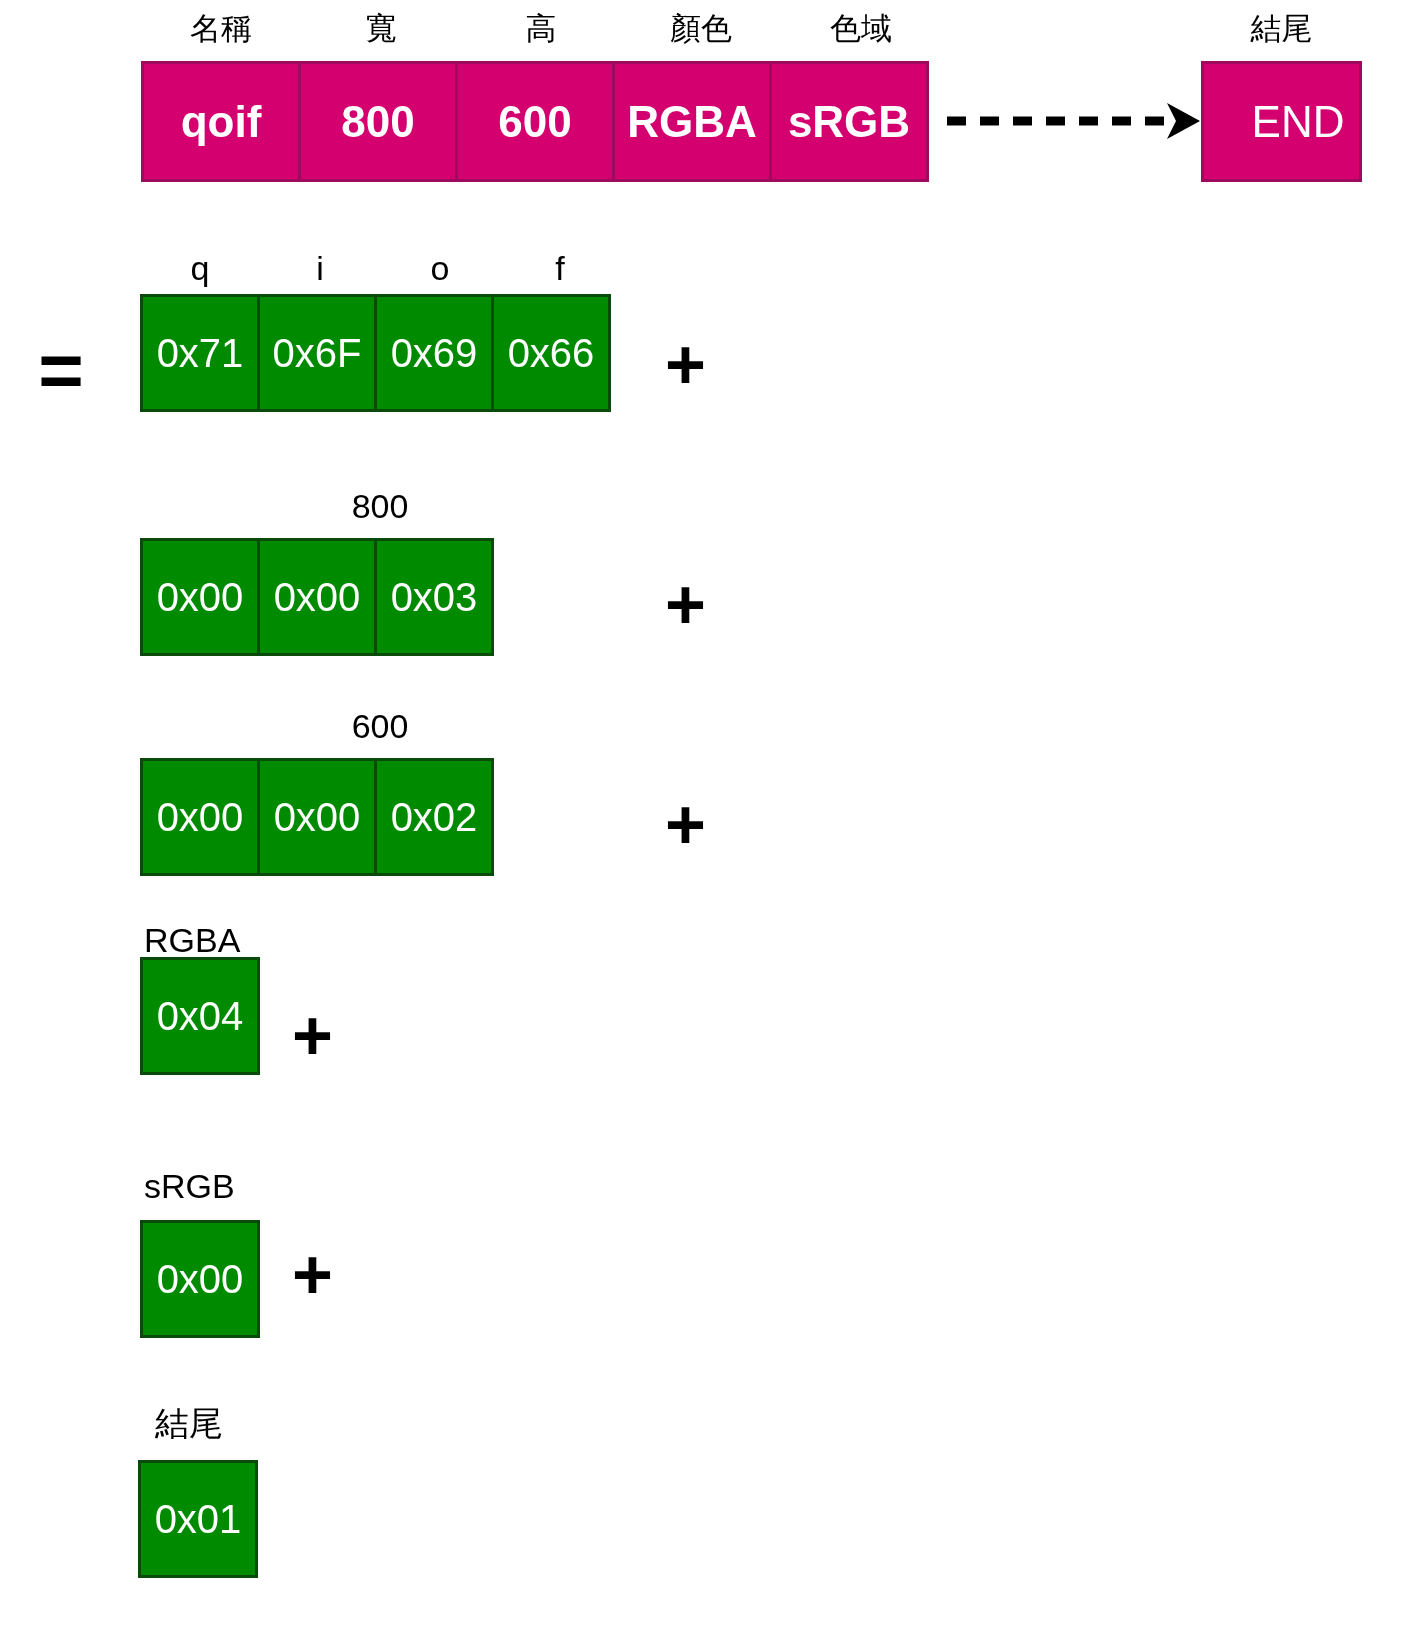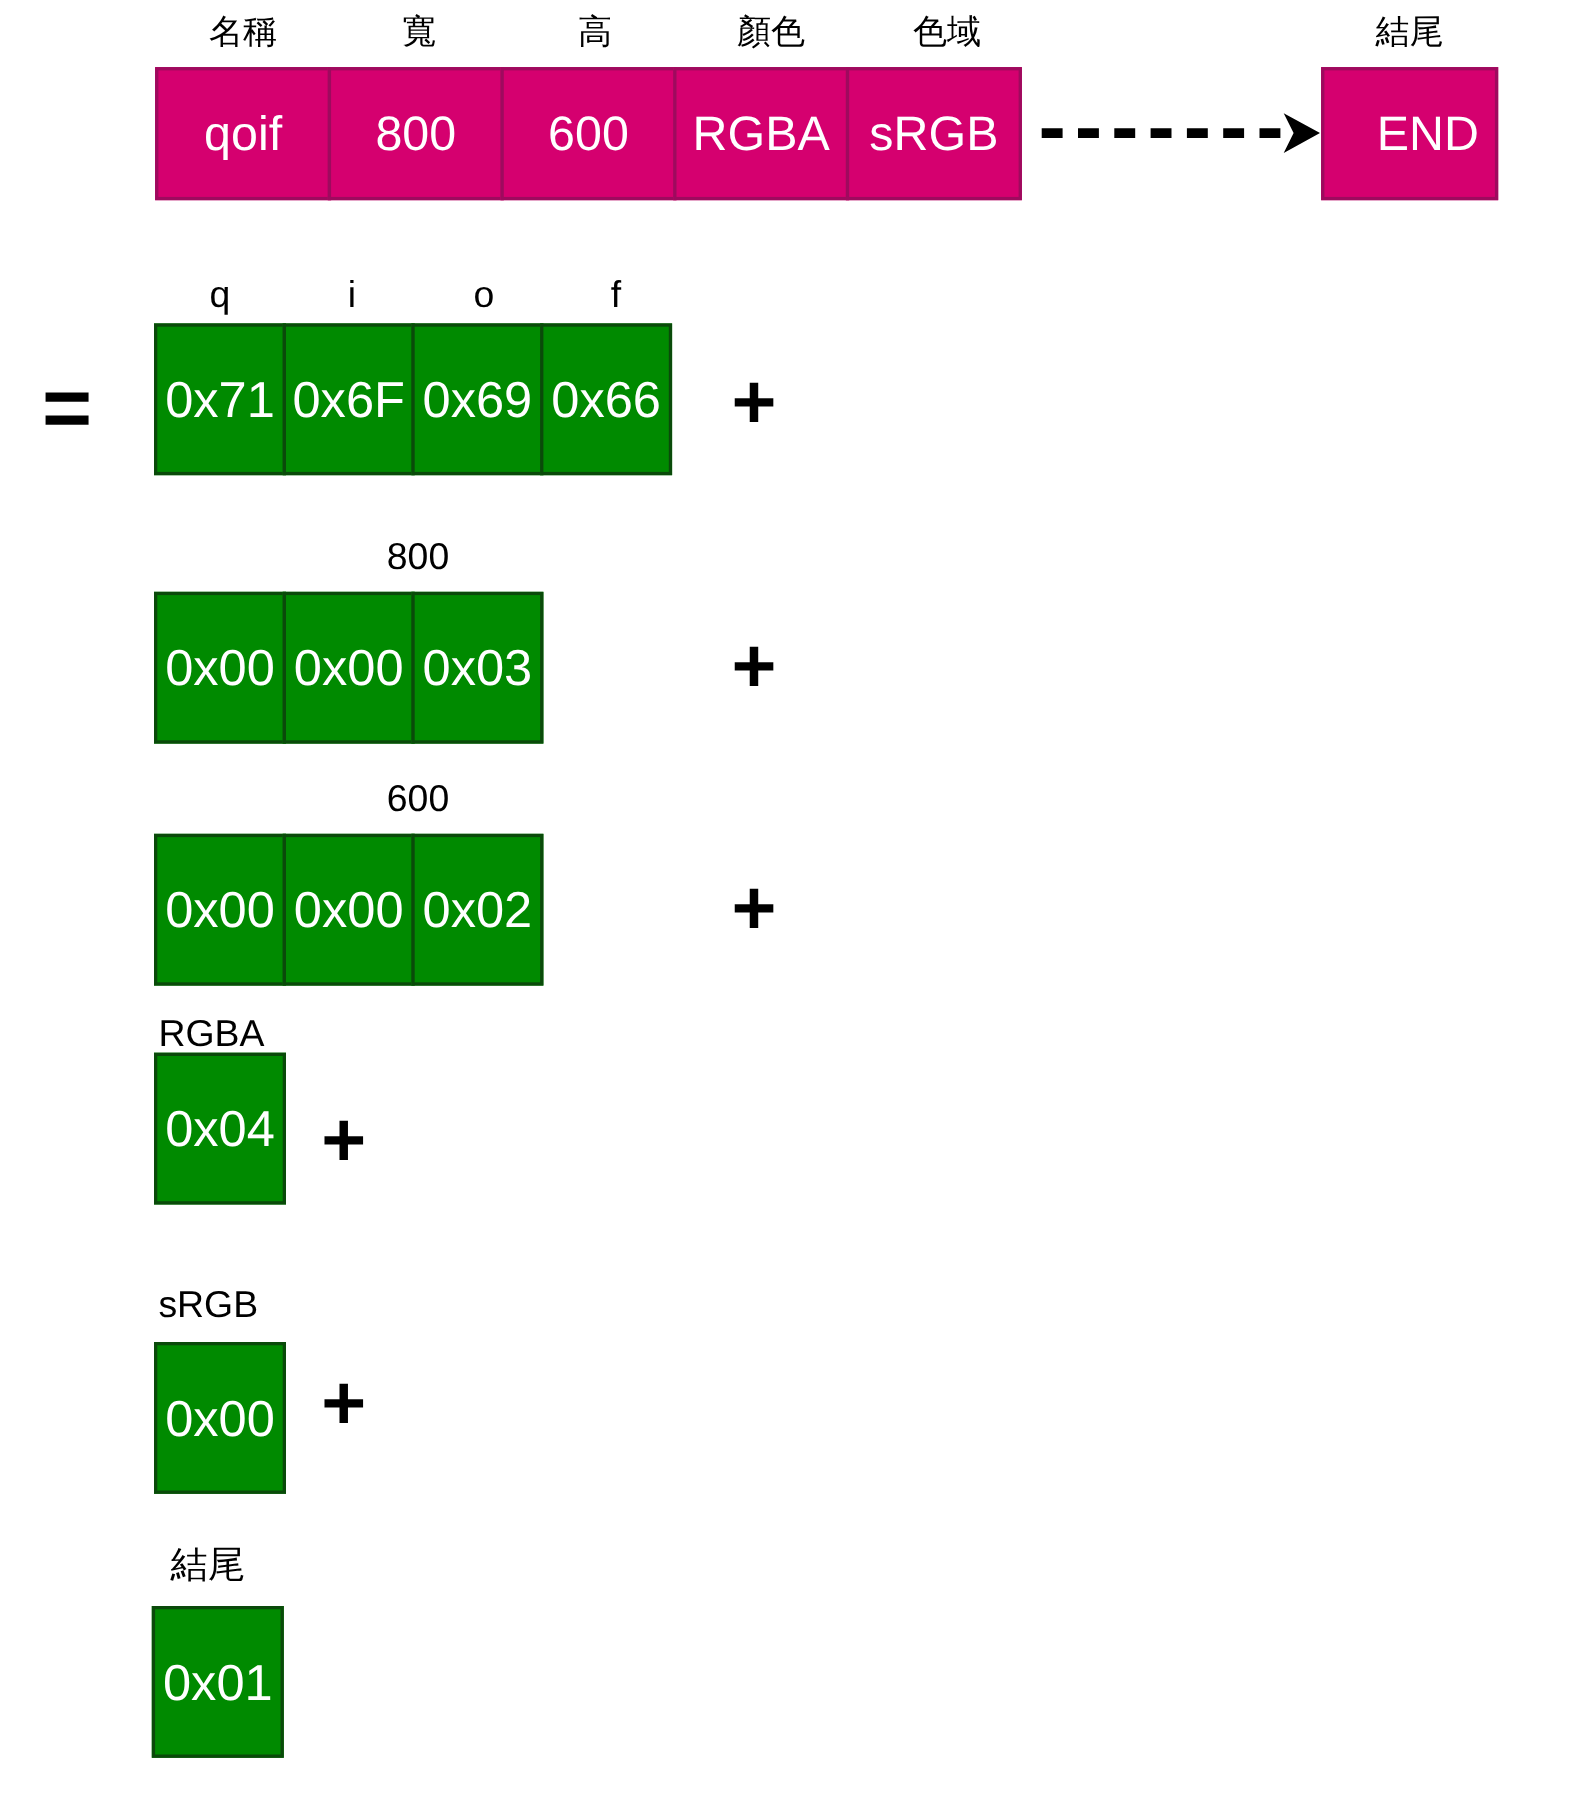--- a/index.html
+++ b/index.html
@@ -54,47 +54,48 @@
     width: 160px;
     height: 121px;
     background: var(--magenta, #d5006f);
     border: 3px solid var(--magenta-border, #9e0a5e);
     display: flex;
     align-items: center;
     justify-content: center;
     color: #fff;
     font-size: 44px;
     white-space: nowrap;
+    font-weight: bold;
   }
   .m-cell + .m-cell { margin-left: -3px; }
   .end-box {
     width: 161px;
     height: 121px;
     background: var(--magenta, #d5006f);
     border: 3px solid var(--magenta-border, #9e0a5e);
     display: flex;
     align-items: center;
     justify-content: center;
     color: #fff;
     font-size: 44px;
     padding-left: 33px;
   }
 
   
   .green-row { display: flex; }
   .g-cell {
     width: 120px;
-    height: 138px;
+    height: 118px;
     background: var(--green, #008a00);
     border: 3px solid var(--green-border, #0a4a0a);
     display: flex;
     align-items: center;
     justify-content: center;
     color: #fff;
-    font-size: 46px;
+    font-size: 40px;
     white-space: nowrap;
   }
   .g-cell + .g-cell { margin-left: -3px; }
 
   
   .op {
     font-weight: 900;
     color: #000;
     line-height: 1;
   }

